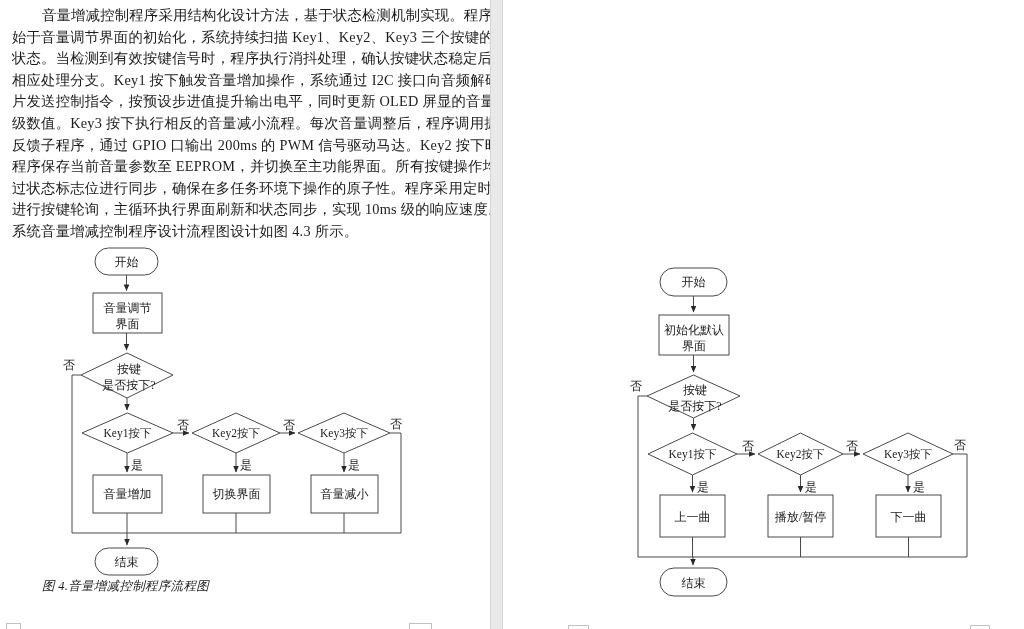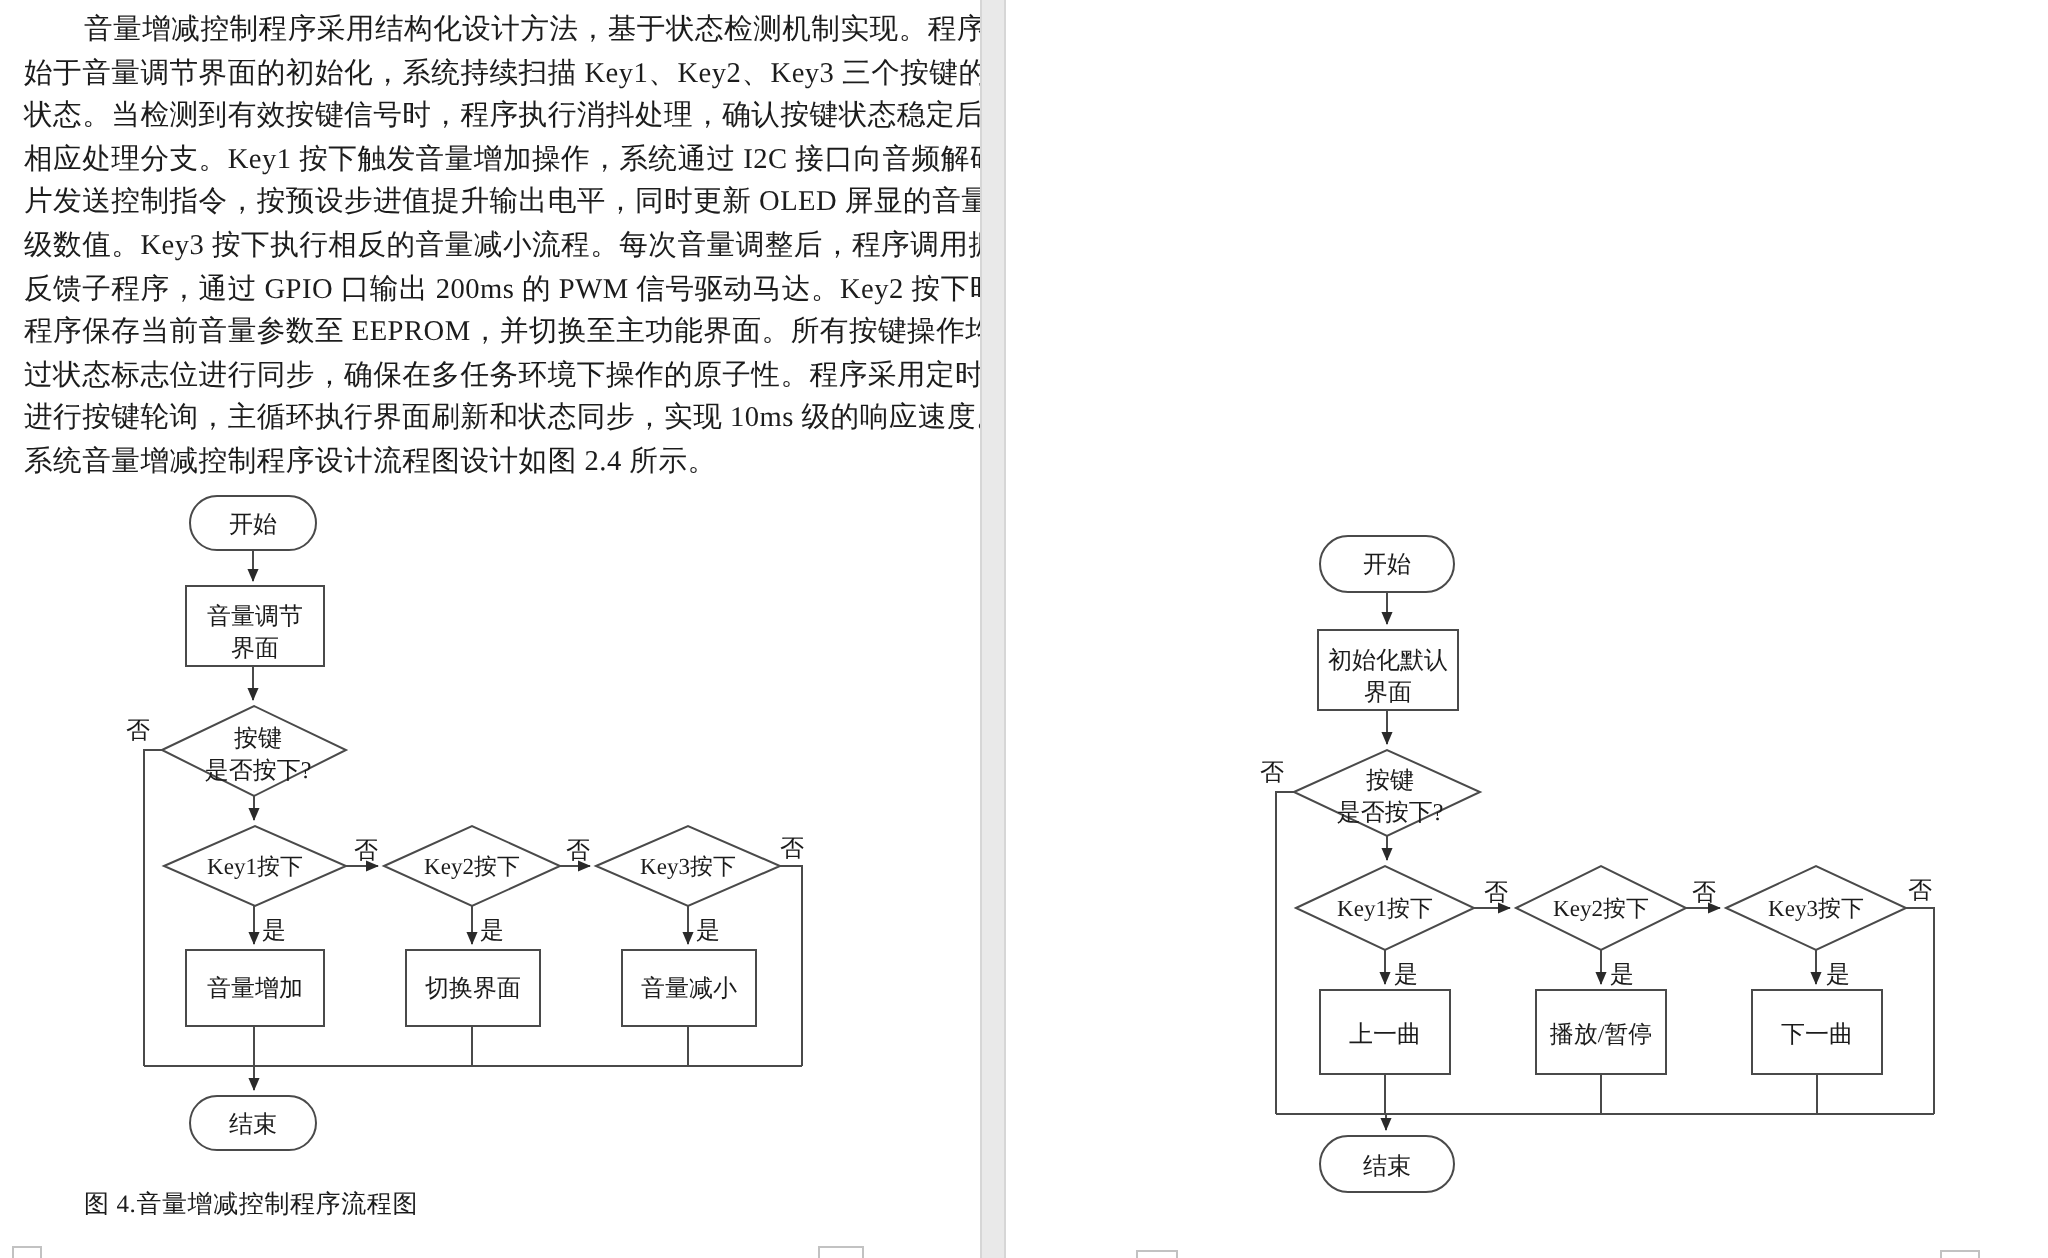--- a/index.html
+++ b/index.html
@@ -17,22 +17,22 @@
     background:#e9e9e9;border-left:1px solid #d6d6d6;border-right:1px solid #d6d6d6;
   }
   .para{position:absolute;}
   .para-left{left:12px;top:5px;width:456px;}
   .pline{
     height:21.6px;line-height:21.6px;font-size:14.3px;
     letter-spacing:0.25px;white-space:nowrap;
   }
   .pline.indent{padding-left:30px;}
   .fig-caption{
-    position:absolute;left:42px;top:594px;font-size:12.5px;
-    letter-spacing:0.3px;white-space:nowrap;
+    position:absolute;left:42px;top:578px;font-size:12.5px;
+    letter-spacing:0.3px;white-space:nowrap;font-style:italic;
   }
   svg.flow-overlay{position:absolute;left:0;top:0;width:1024px;height:629px;}
   svg .shape{fill:none;stroke:#4a4a4a;stroke-width:1;}
   svg .edge{fill:none;stroke:#4a4a4a;stroke-width:1;}
   svg text{
     font-family:"Liberation Serif","DejaVu Serif",serif;
     font-size:12px;fill:#1b1b1b;text-anchor:middle;
   }
   svg text.keytxt{font-size:11.5px;}
   .corner-mark{
@@ -47,21 +47,21 @@
     <div class="pline indent">音量增减控制程序采用结构化设计方法，基于状态检测机制实现。程序流程</div>
     <div class="pline">始于音量调节界面的初始化，系统持续扫描 Key1、Key2、Key3 三个按键的输入</div>
     <div class="pline">状态。当检测到有效按键信号时，程序执行消抖处理，确认按键状态稳定后进入</div>
     <div class="pline">相应处理分支。Key1 按下触发音量增加操作，系统通过 I2C 接口向音频解码芯</div>
     <div class="pline">片发送控制指令，按预设步进值提升输出电平，同时更新 OLED 屏显的音量等</div>
     <div class="pline">级数值。Key3 按下执行相反的音量减小流程。每次音量调整后，程序调用振动</div>
     <div class="pline">反馈子程序，通过 GPIO 口输出 200ms 的 PWM 信号驱动马达。Key2 按下时，</div>
     <div class="pline">程序保存当前音量参数至 EEPROM，并切换至主功能界面。所有按键操作均通</div>
     <div class="pline">过状态标志位进行同步，确保在多任务环境下操作的原子性。程序采用定时中断</div>
     <div class="pline">进行按键轮询，主循环执行界面刷新和状态同步，实现 10ms 级的响应速度。该</div>
-    <div class="pline">系统音量增减控制程序设计流程图设计如图 2.4 所示。</div>
+    <div class="pline">系统音量增减控制程序设计流程图设计如图 4.3 所示。</div>
   </div>
   <div class="fig-caption">图 4.音量增减控制程序流程图</div>
 </div>
 
 <div class="divider"></div>
 
 <div class="page page-right">
   
 </div>
 

